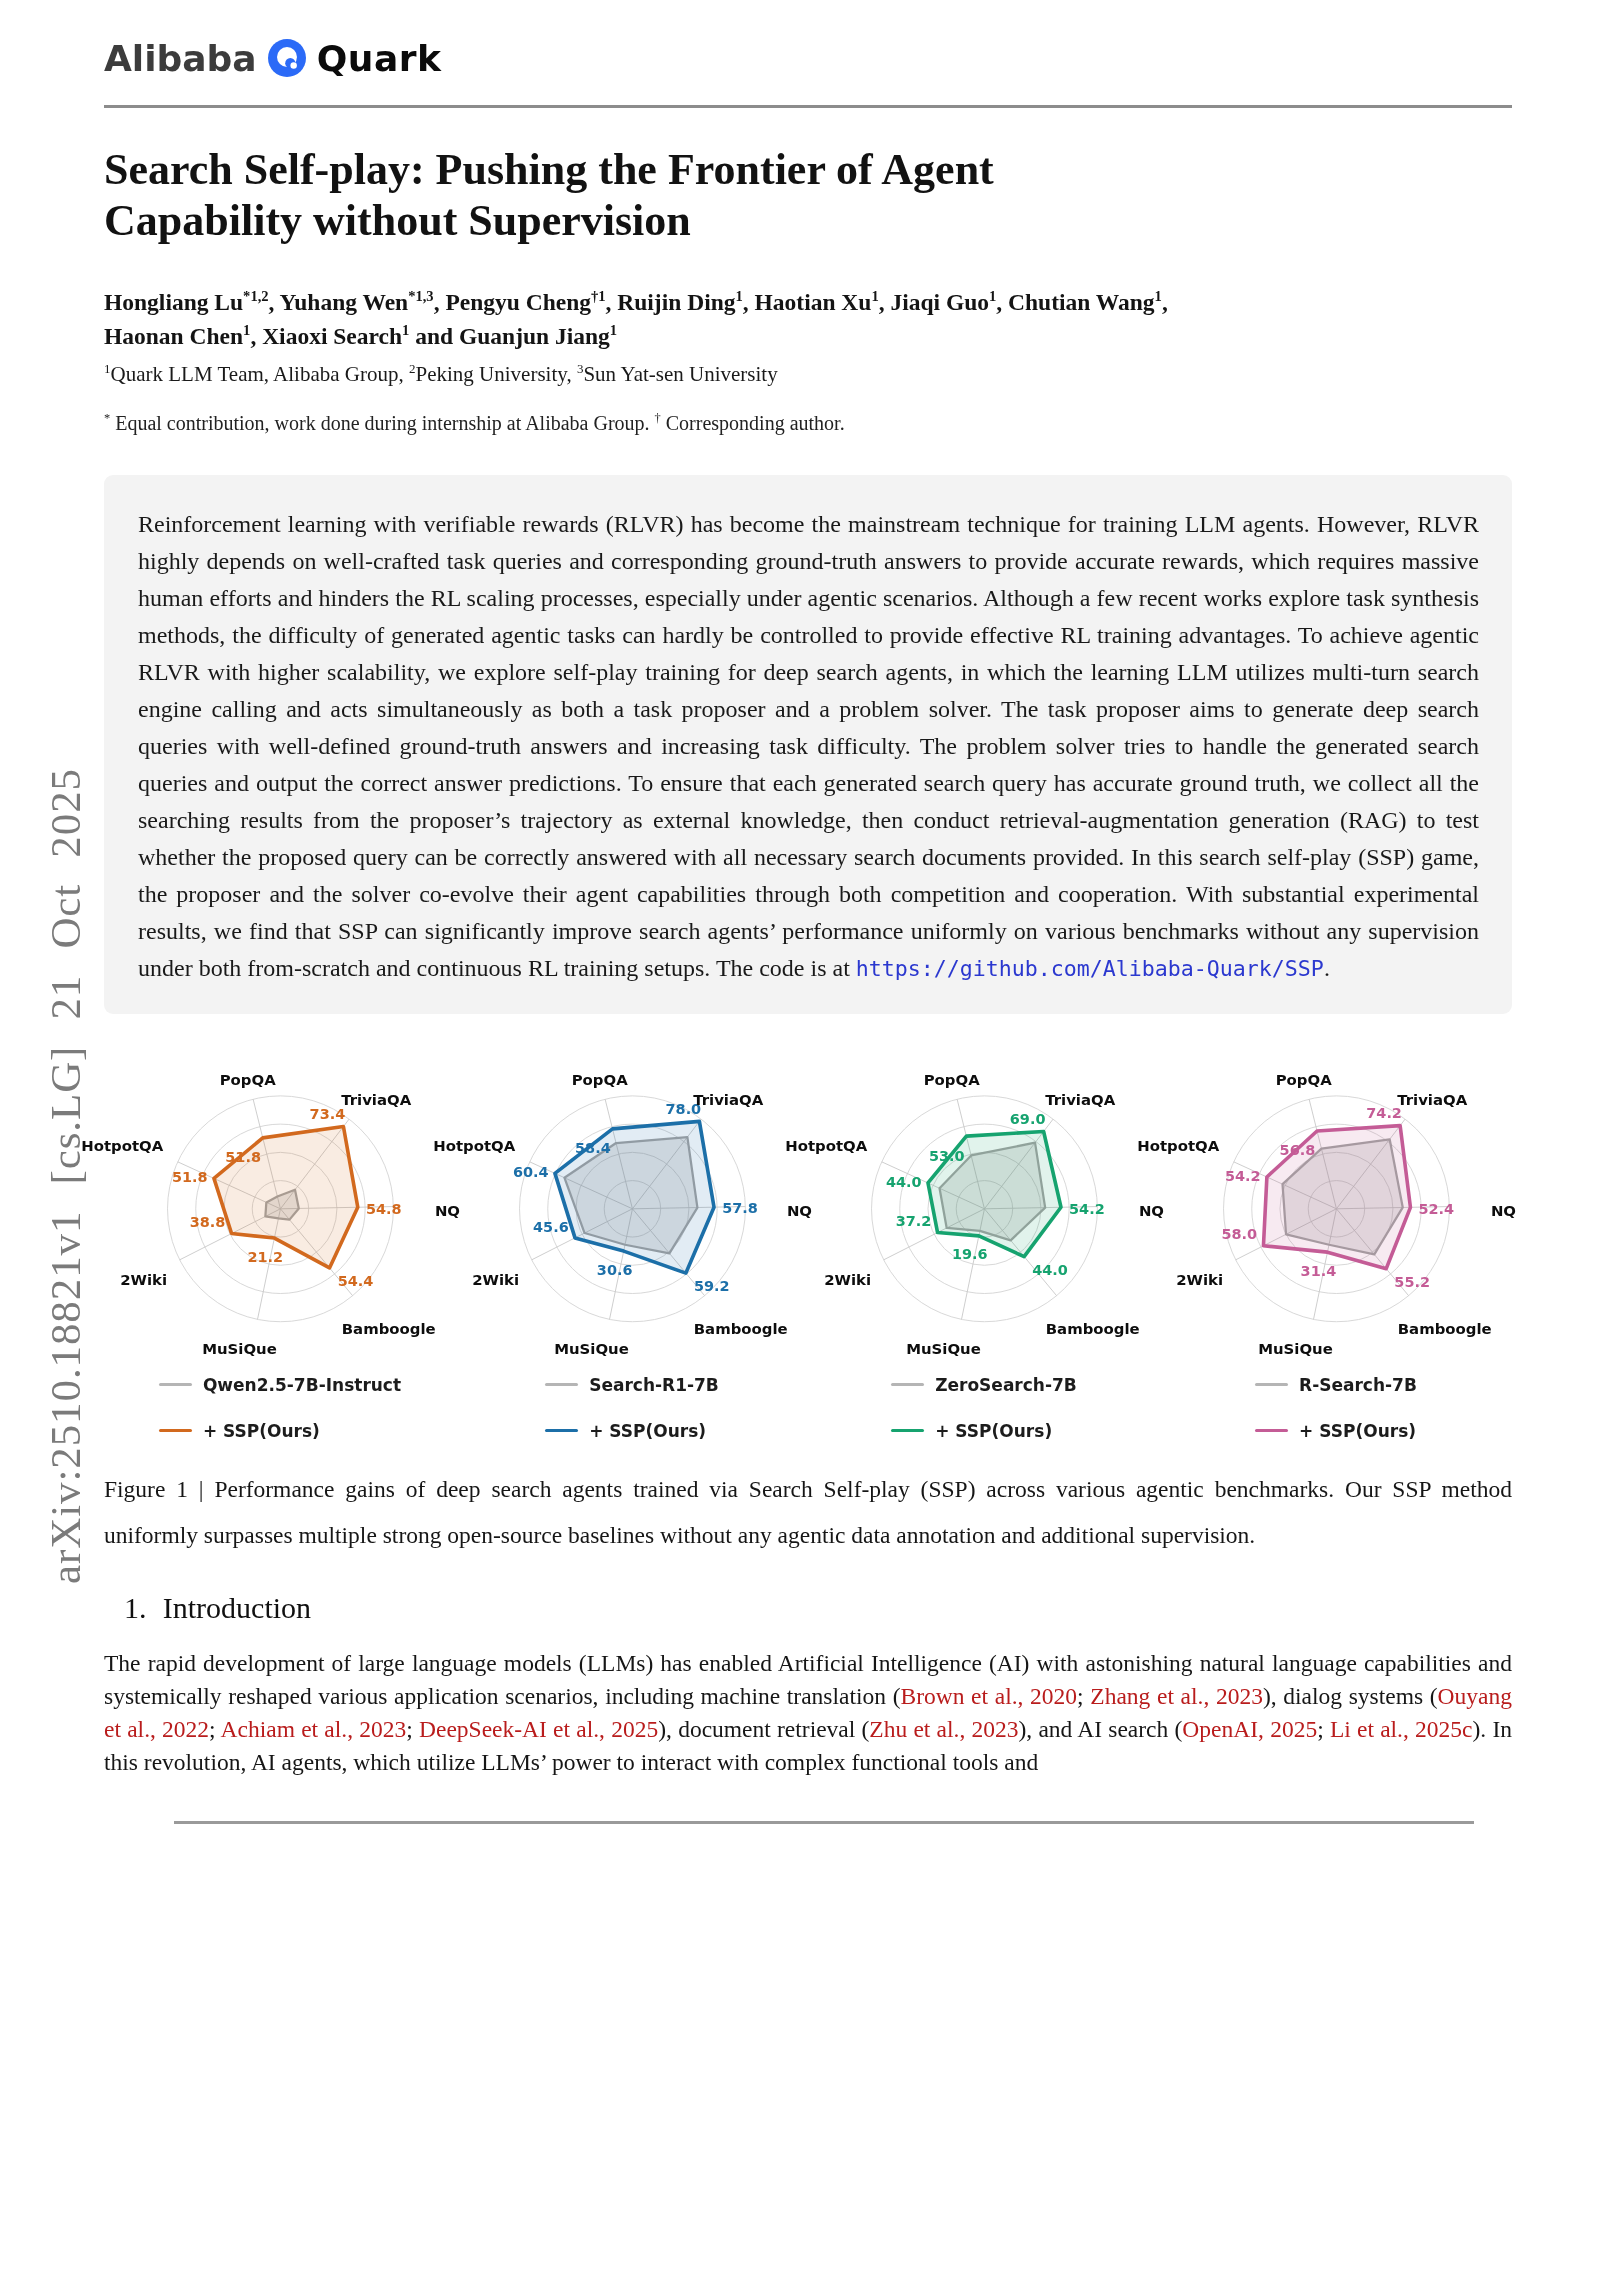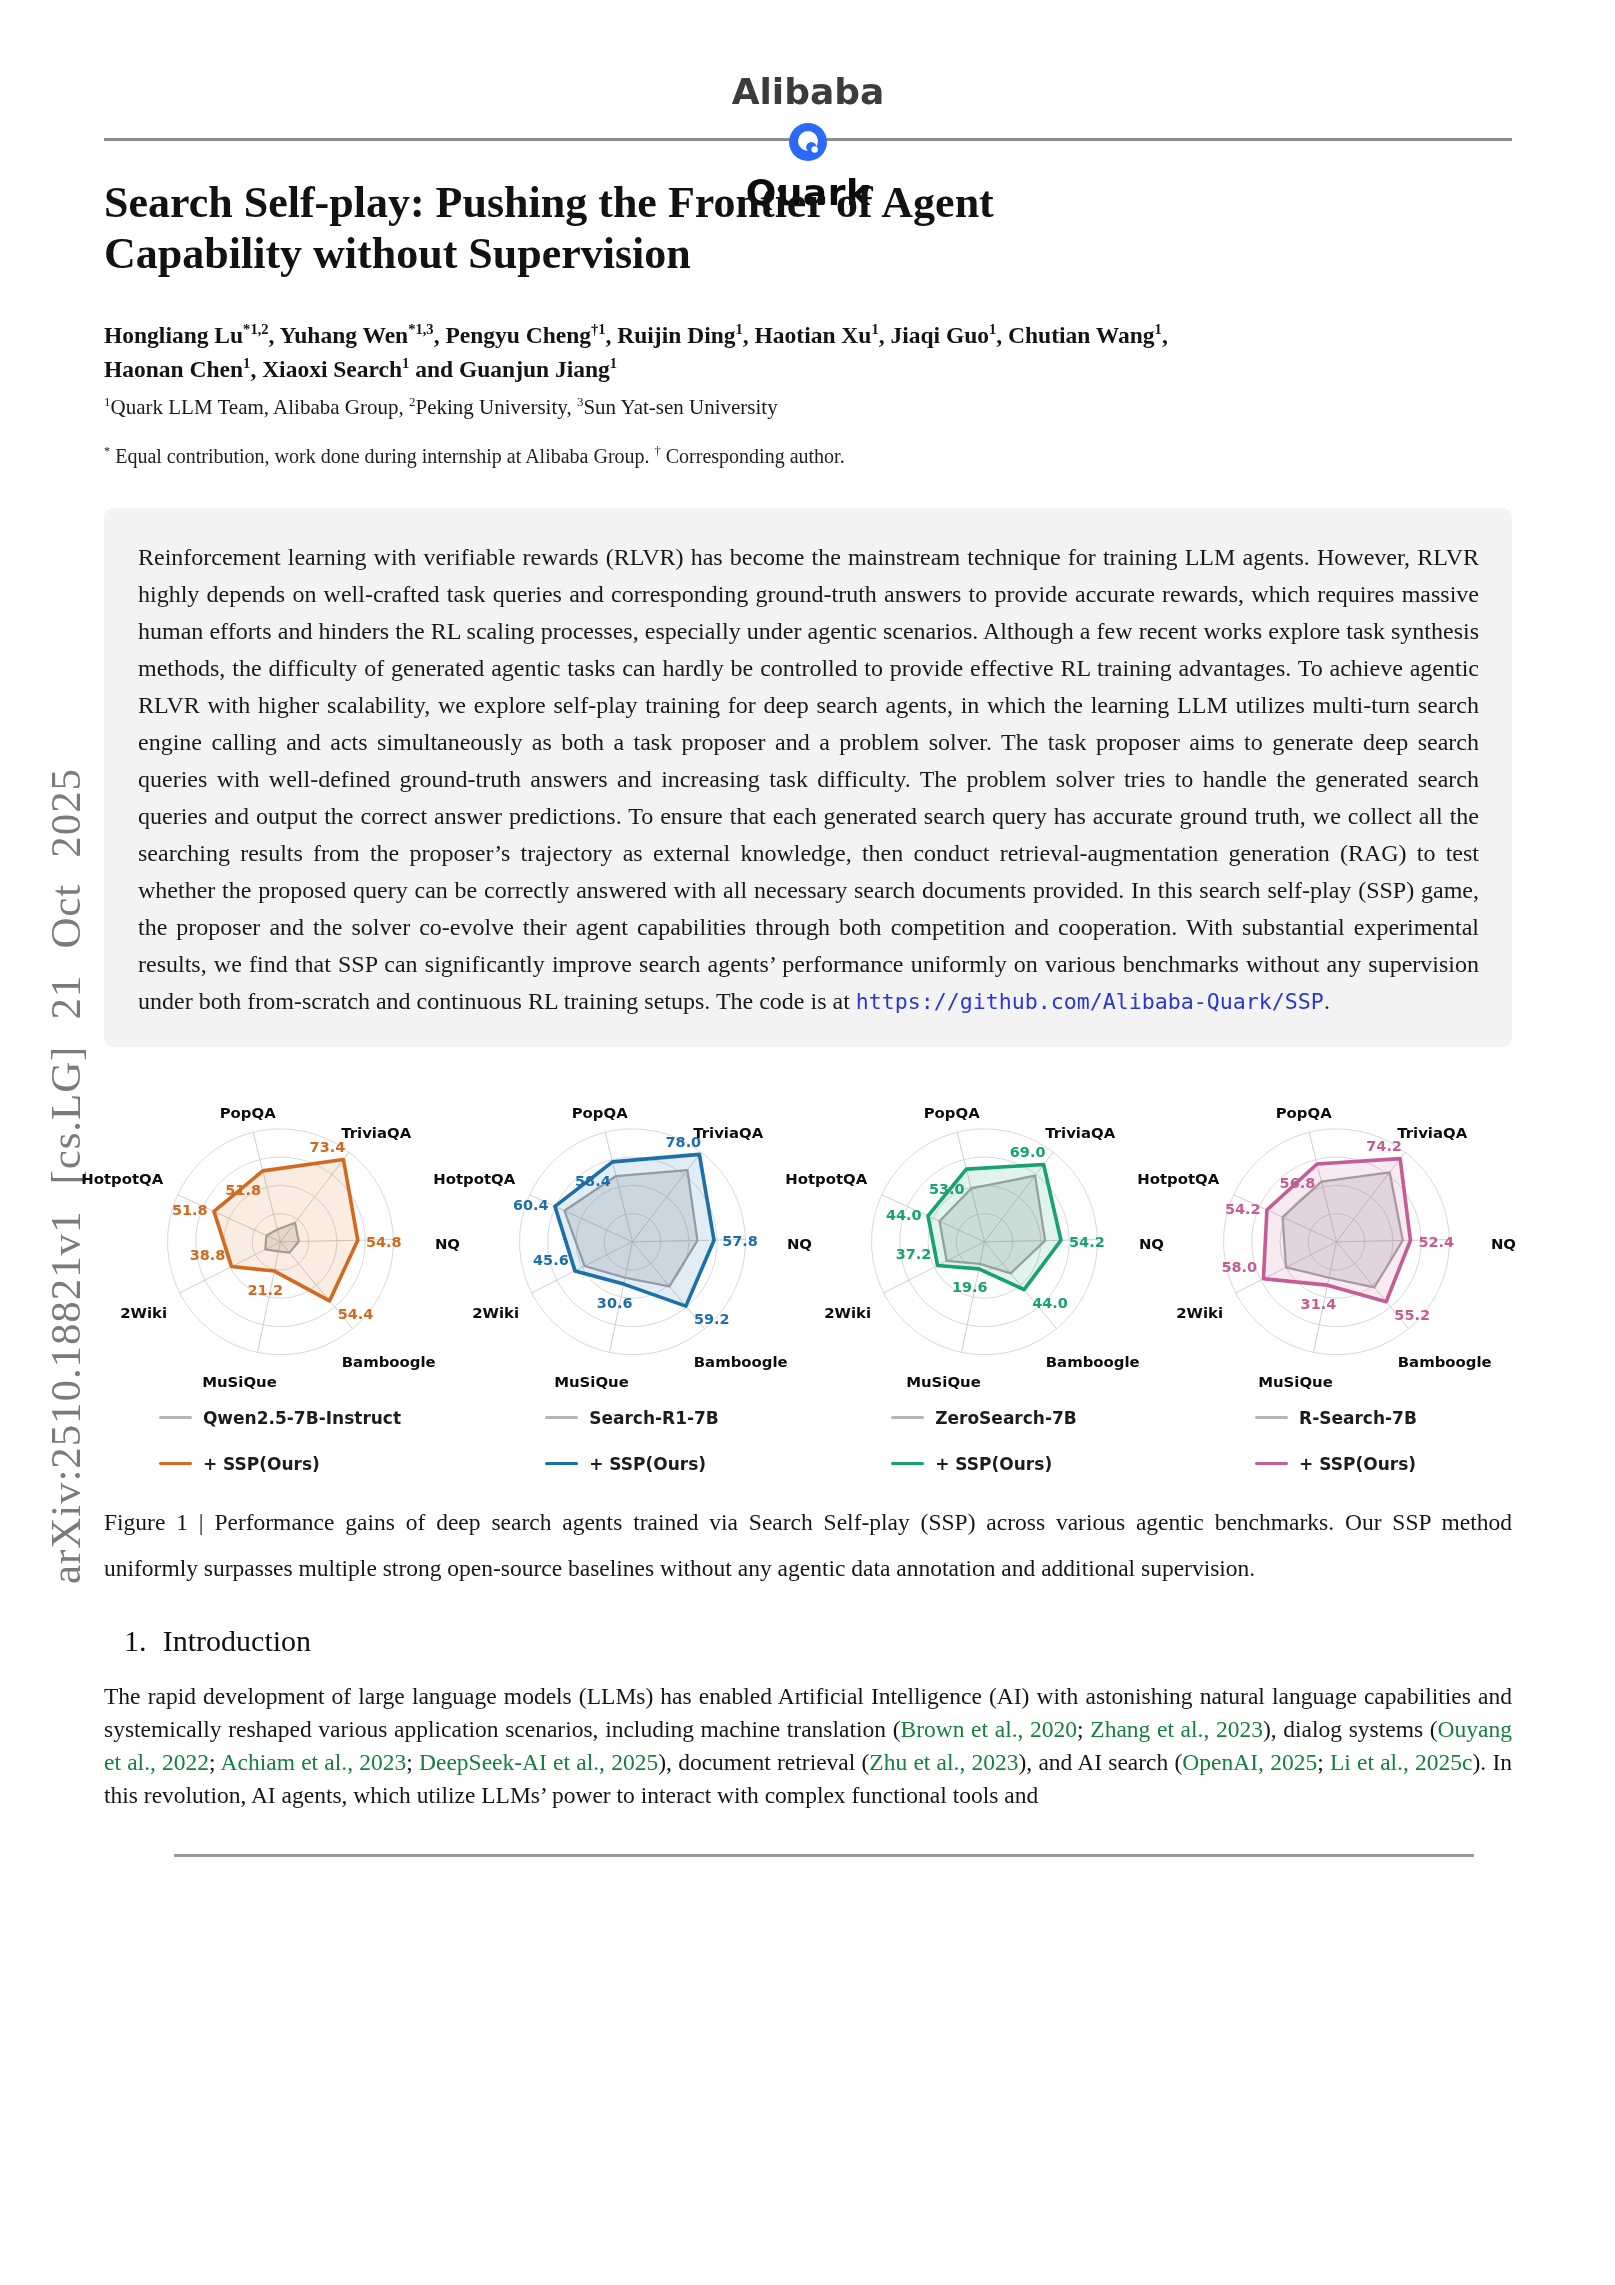--- a/index.html
+++ b/index.html
@@ -6,39 +6,39 @@
   .page{position:relative;width:1616px;height:2285px;background:#ffffff;overflow:hidden;
         font-family:"Liberation Serif","DejaVu Serif",serif;color:#151515;}
   .content{position:absolute;left:104px;top:0;width:1408px;}
 
   
   .arxiv-strip{position:absolute;left:65px;top:1176px;transform:translate(-50%,-50%) rotate(-90deg);
         white-space:nowrap;font-size:43px;color:#7b7b7b;letter-spacing:0.9px;word-spacing:14.5px;
         font-family:"Liberation Serif",serif;}
 
   
-  .logo-row{display:flex;align-items:center;gap:11px;padding-top:71px;height:40px;flex-direction:column;}
+  .logo-row{display:flex;align-items:center;gap:11px;padding-top:38px;height:40px;}
   .logo-alibaba{font-family:"DejaVu Sans","Liberation Sans",sans-serif;font-weight:bold;
         font-size:36px;color:#3c3c3c;letter-spacing:0px;}
   .logo-icon{width:38px;height:38px;flex:0 0 auto;}
   .logo-quark{font-family:"DejaVu Sans","Liberation Sans",sans-serif;font-weight:bold;
         font-size:36px;color:#0b0b0b;letter-spacing:0.5px;}
   .header-rule{margin-top:27px;height:2.7px;background:#8c8c8c;width:1408px;}
 
   
   .paper-title{margin-top:36px;font-size:44px;line-height:51px;font-weight:bold;color:#121212;}
   .authors{margin-top:39px;font-size:23.5px;line-height:34px;font-weight:bold;color:#141414;}
   .affiliations{margin-top:9px;font-size:21px;color:#1a1a1a;}
   .footnote{margin-top:25px;font-size:20px;color:#222;}
   .sup{font-size:0.62em;vertical-align:super;line-height:0;}
 
   
   .abstract-box{margin-top:40px;background:#f3f3f3;border-radius:9px;padding:31px 33px 27px 34px;
         font-size:24px;line-height:37px;text-align:justify;color:#191919;width:1341px;}
-  .link{color:#15803d;}
+  .link{color:#b91c1c;}
   .codelink{color:#2b38cf;font-family:"DejaVu Sans Mono","Liberation Mono",monospace;font-size:0.9em;}
 
   
   .figure{margin-top:34px;}
   .charts-row{display:flex;width:1408px;}
   .chart{width:352px;height:318px;flex:0 0 auto;}
   .chart svg{overflow:visible;display:block;}
   .legend-row{display:flex;width:1408px;margin-top:9px;}
   .legend-group{width:352px;display:flex;flex-direction:column;align-items:center;gap:8.1px;}
   .legend-inner{display:flex;flex-direction:column;gap:26px;align-items:flex-start;}

